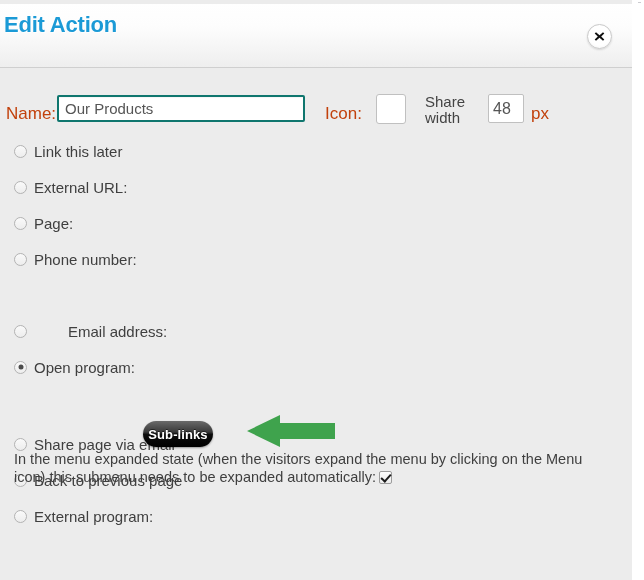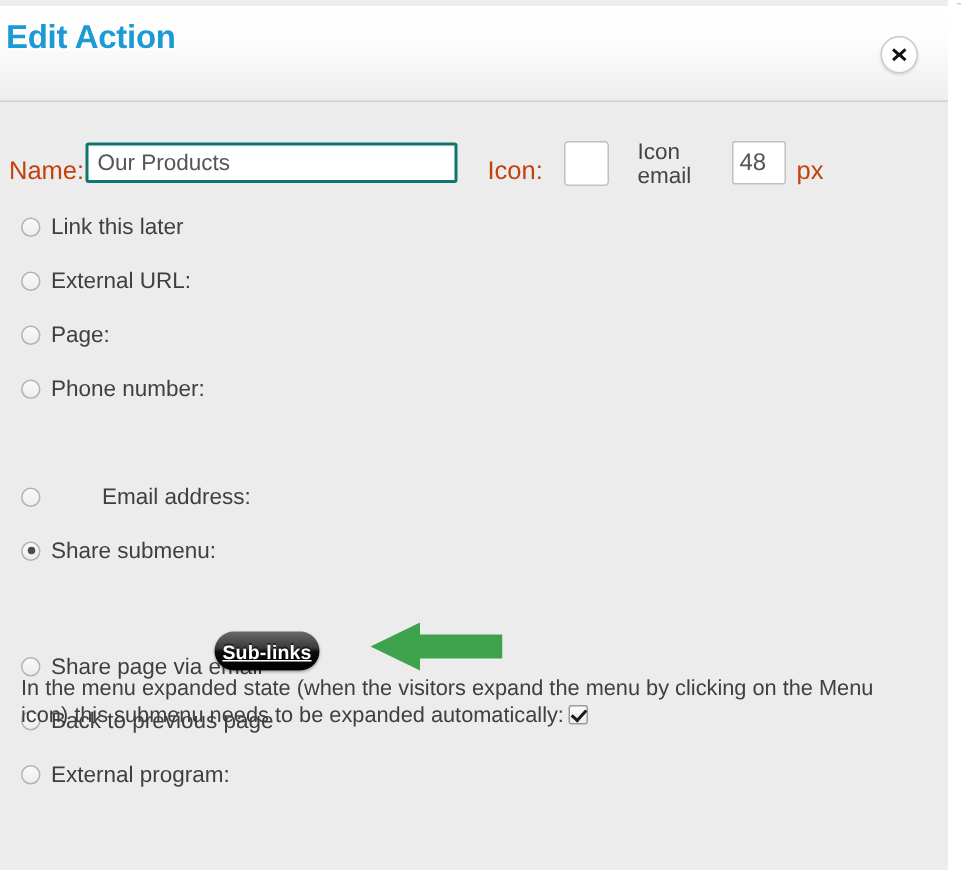--- a/index.html
+++ b/index.html
@@ -235,21 +235,20 @@
     box-shadow: 0 1px 2px rgba(0,0,0,0.35);
     cursor: pointer;
     letter-spacing: .1px;
     text-shadow: 0 -1px 0 rgba(0,0,0,0.5);
   }
   #sublinks-button {
     left: 143px;
     top: 352px;
     width: 70px;
     height: 26px;
-    text-decoration: underline;
   }
 
   
   .green-arrow {
     position: absolute;
     left: 247px;
     top: 344px;
     width: 88px;
     height: 36px;
     pointer-events: none;
@@ -313,21 +312,21 @@
 
     <div class="name-row">
       <div class="lbl name-label">Name:</div>
 
       <input class="name-input" type="text" value="Our Products" style="">
 
       <div class="lbl icon-label">Icon:</div>
 
       <div class="icon-swatch"></div>
 
-      <div class="icon-width-label">Icon email</div>
+      <div class="icon-width-label">Share width</div>
 
       <input class="icon-width-input" type="text" value="48" style="">
 
       <div class="lbl px-label">px</div>
     </div>
 
     <div class="opt" style="top:71px;">
       <span class="radio"></span>
       <span class="opt-label">Link this later</span>
     </div>
@@ -348,21 +347,21 @@
     </div>
 
 
     <div class="opt" style="top:251px;gap:34px;">
       <span class="radio"></span>
       <span class="opt-label">Email address:</span>
     </div>
 
     <div class="opt" style="top:287px;">
       <span class="radio checked"></span>
-      <span class="opt-label">Share submenu:</span>
+      <span class="opt-label">Open program:</span>
     </div>
 
     <div class="opt" style="top:364px;">
       <span class="radio"></span>
       <span class="opt-label">Share page via email</span>
     </div>
 
     <div class="opt" style="top:400px;">
       <span class="radio"></span>
       <span class="opt-label">Back to previous page</span>

